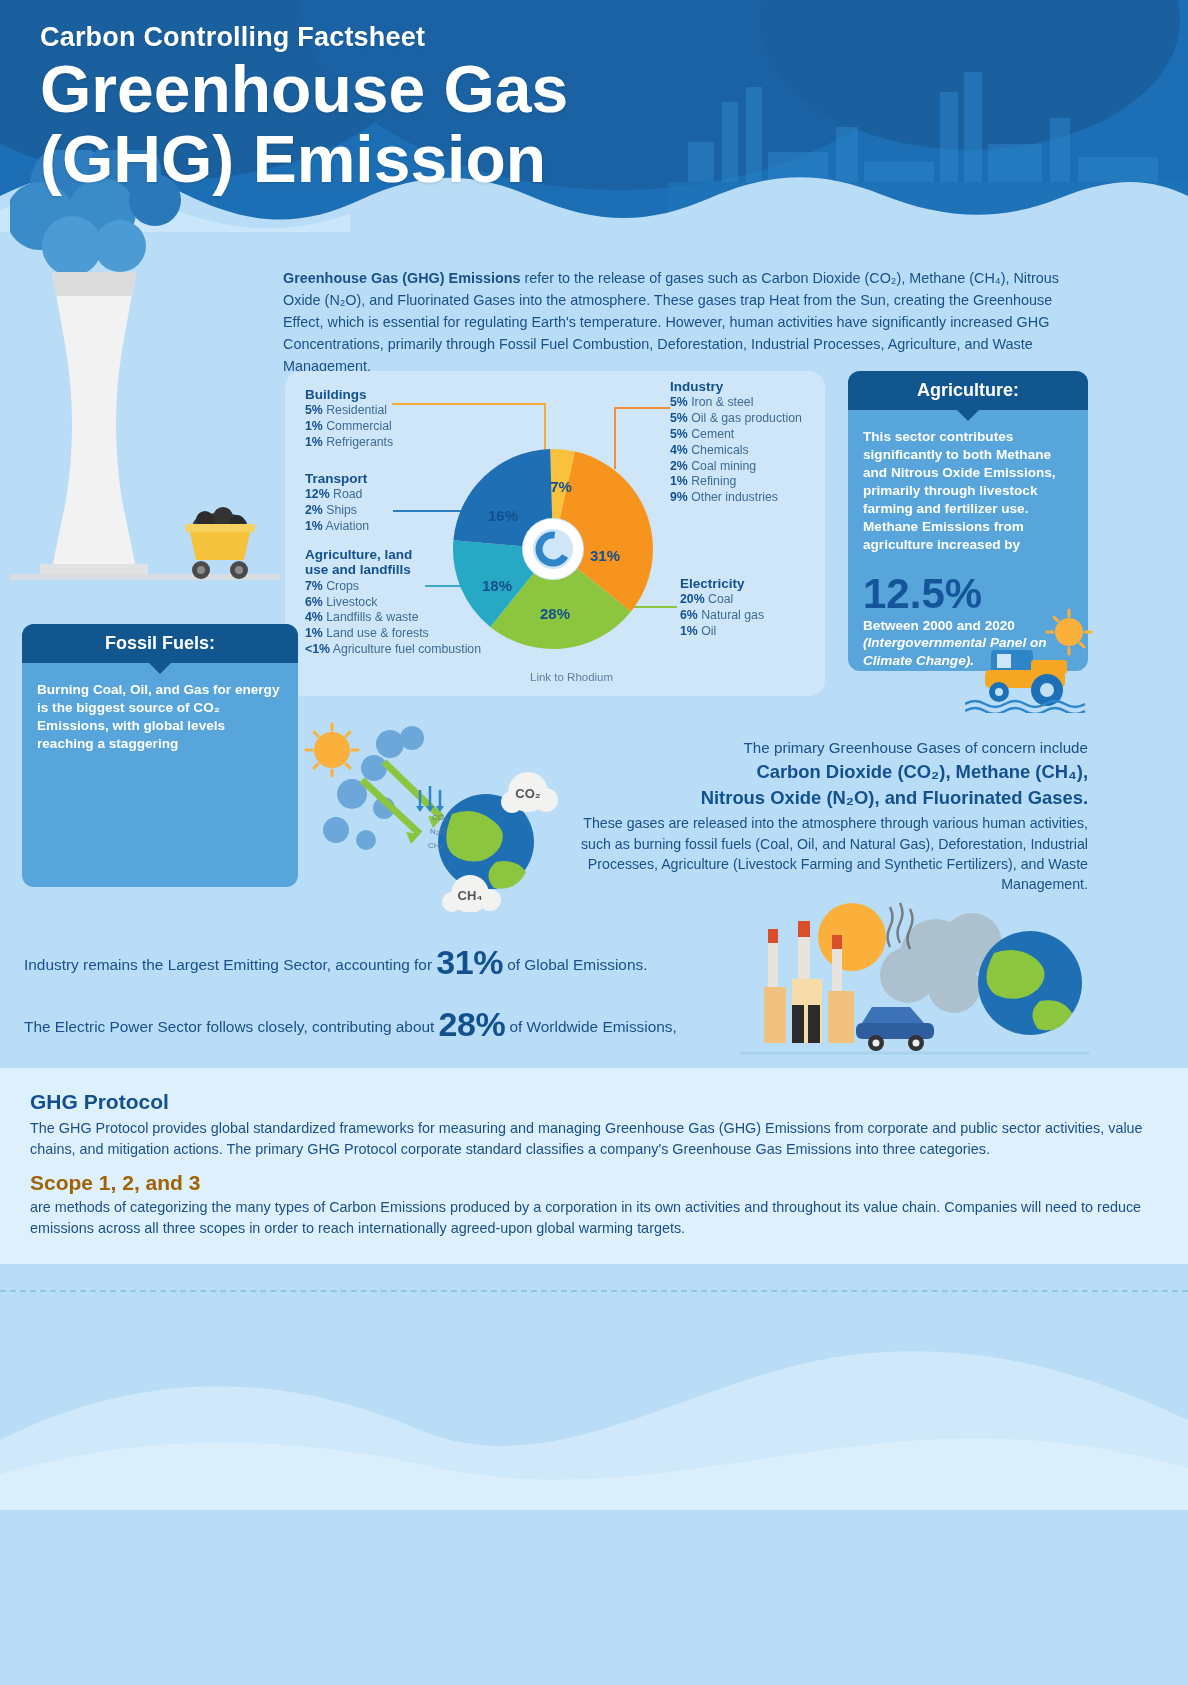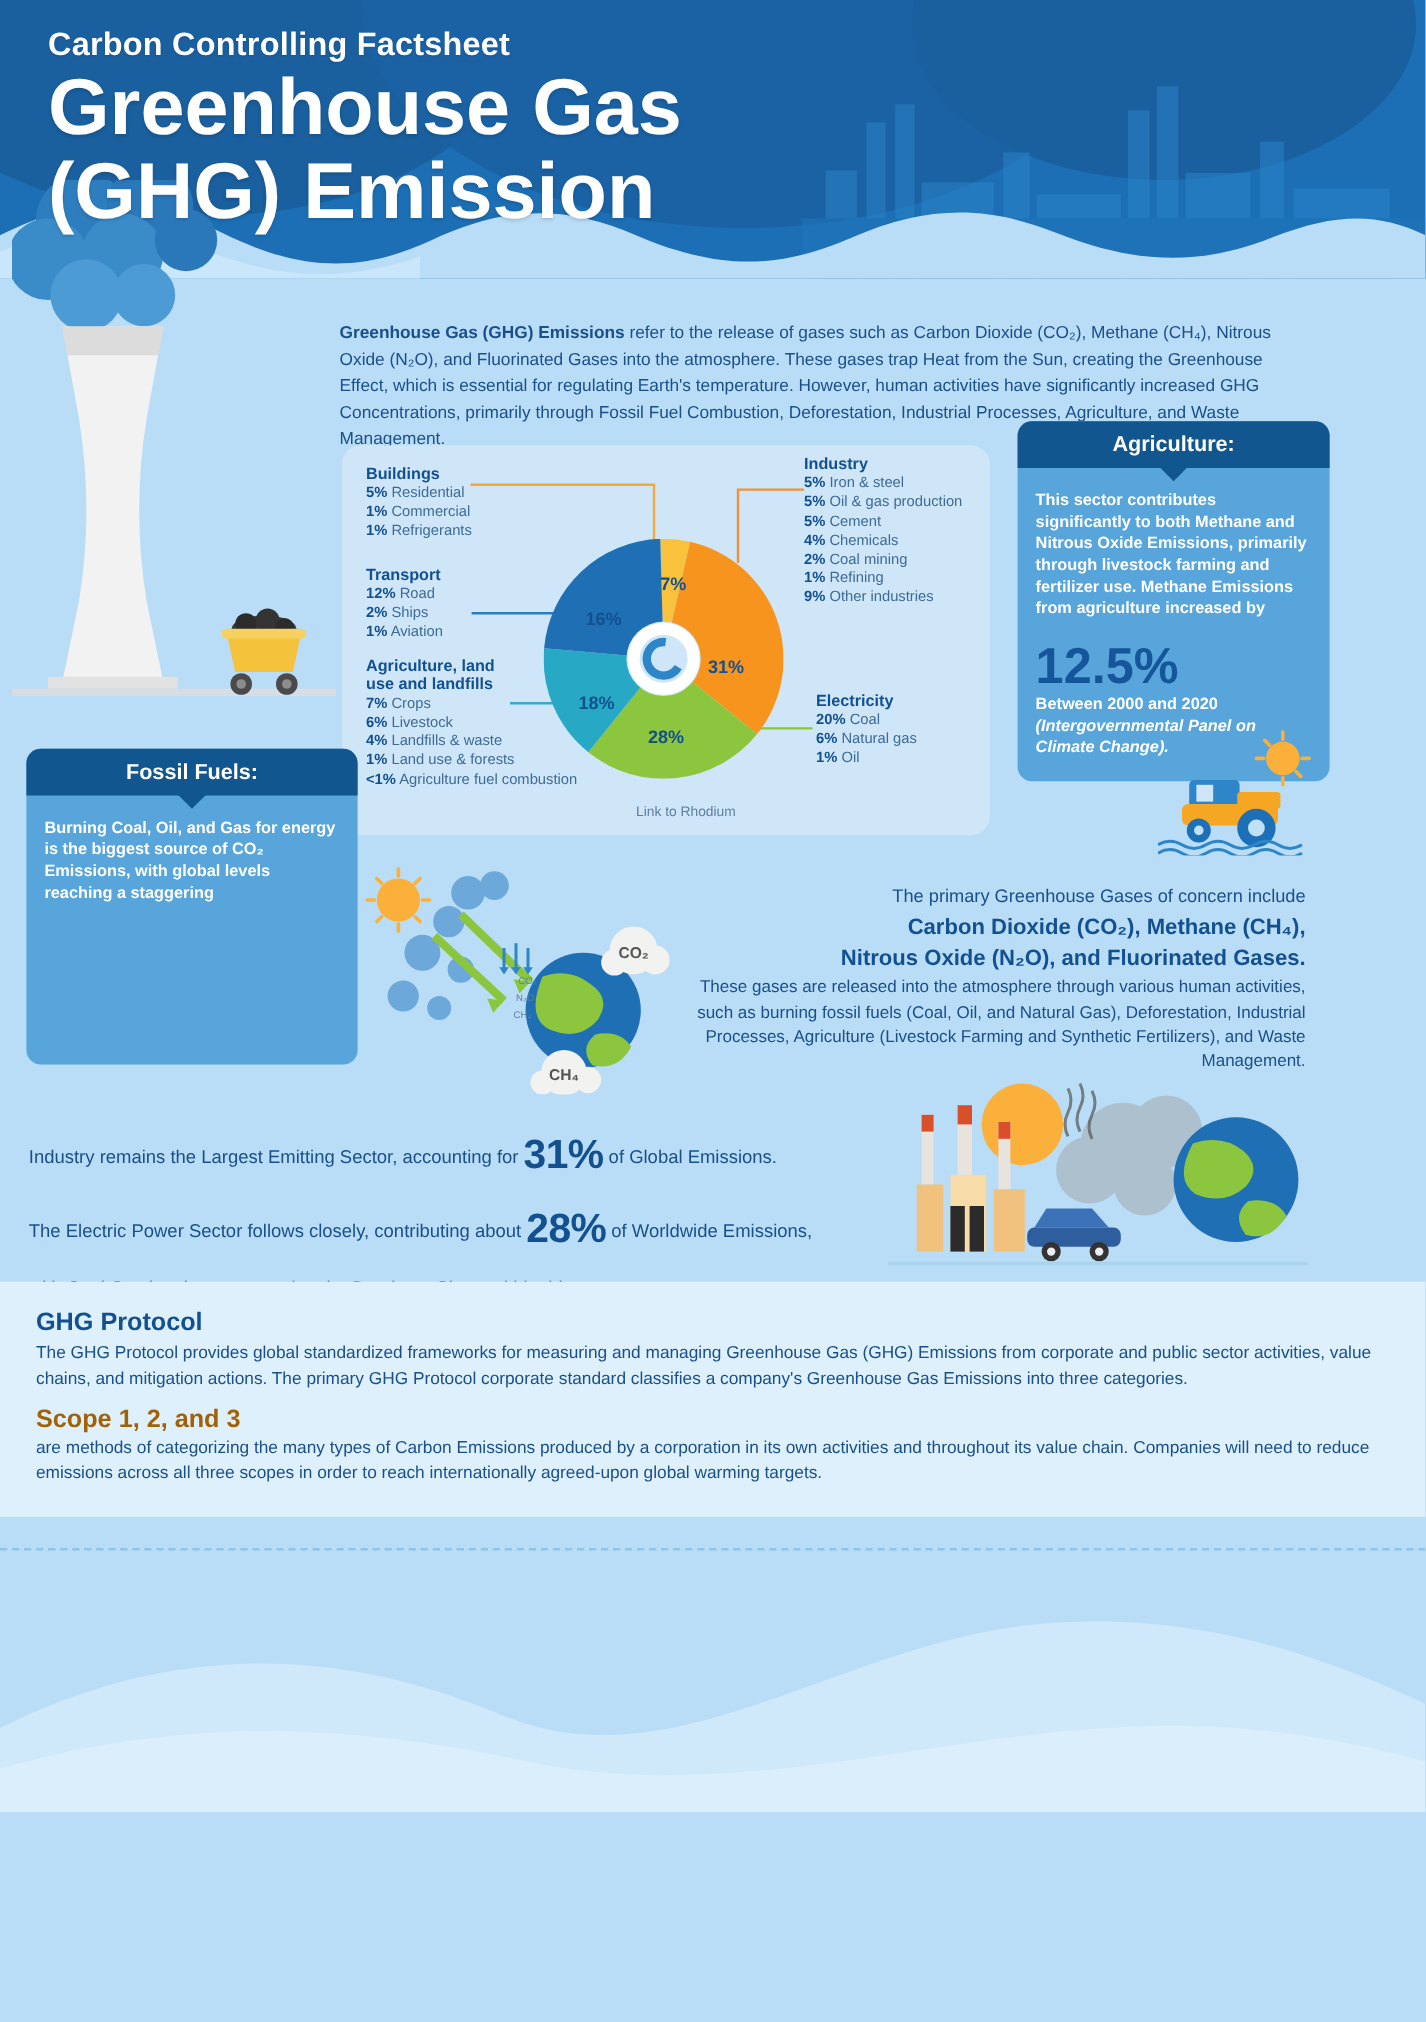--- a/index.html
+++ b/index.html
@@ -72,21 +72,21 @@
   .callout .cap:after {
     content:""; position:absolute; left:50%; transform:translateX(-50%);
     bottom:-11px; border-left:12px solid transparent; border-right:12px solid transparent;
     border-top:12px solid #12568f;
   }
   .callout .body { padding: 18px 15px 12px; color:#ffffff; font-size:13.6px; line-height:1.33; font-weight:bold;}
   .bignum { color:#15569a; font-size: 42px; font-weight:bold; line-height:1.0; margin:6px 0 2px;}
   .cal-sub { color:#fff; font-size:13.6px; font-weight:bold; line-height:1.3;}
   .cal-ital { color:#fff; font-size:13.6px; font-weight:bold; font-style:italic; line-height:1.3;}
 
-  #agri-box { left: 848px; top: 351px; width: 260px; height: 300px; }
+  #agri-box { left: 848px; top: 371px; width: 240px; height: 300px; }
   #fossil-box { left: 22px; top: 624px; width: 276px; height: 263px; }
 
   
   .gases {
     position:absolute; left: 552px; top: 737px; width: 536px; text-align: right;
     color:#1a4f8a;
   }
   .gases .l1 { font-size: 15.2px; line-height:1.45; }
   .gases .l2 { font-size: 18.4px; font-weight:bold; color:#13508f; line-height:1.42; }
   .gases .l3 { font-size: 14.2px; line-height:1.43; margin-top:2px; }

